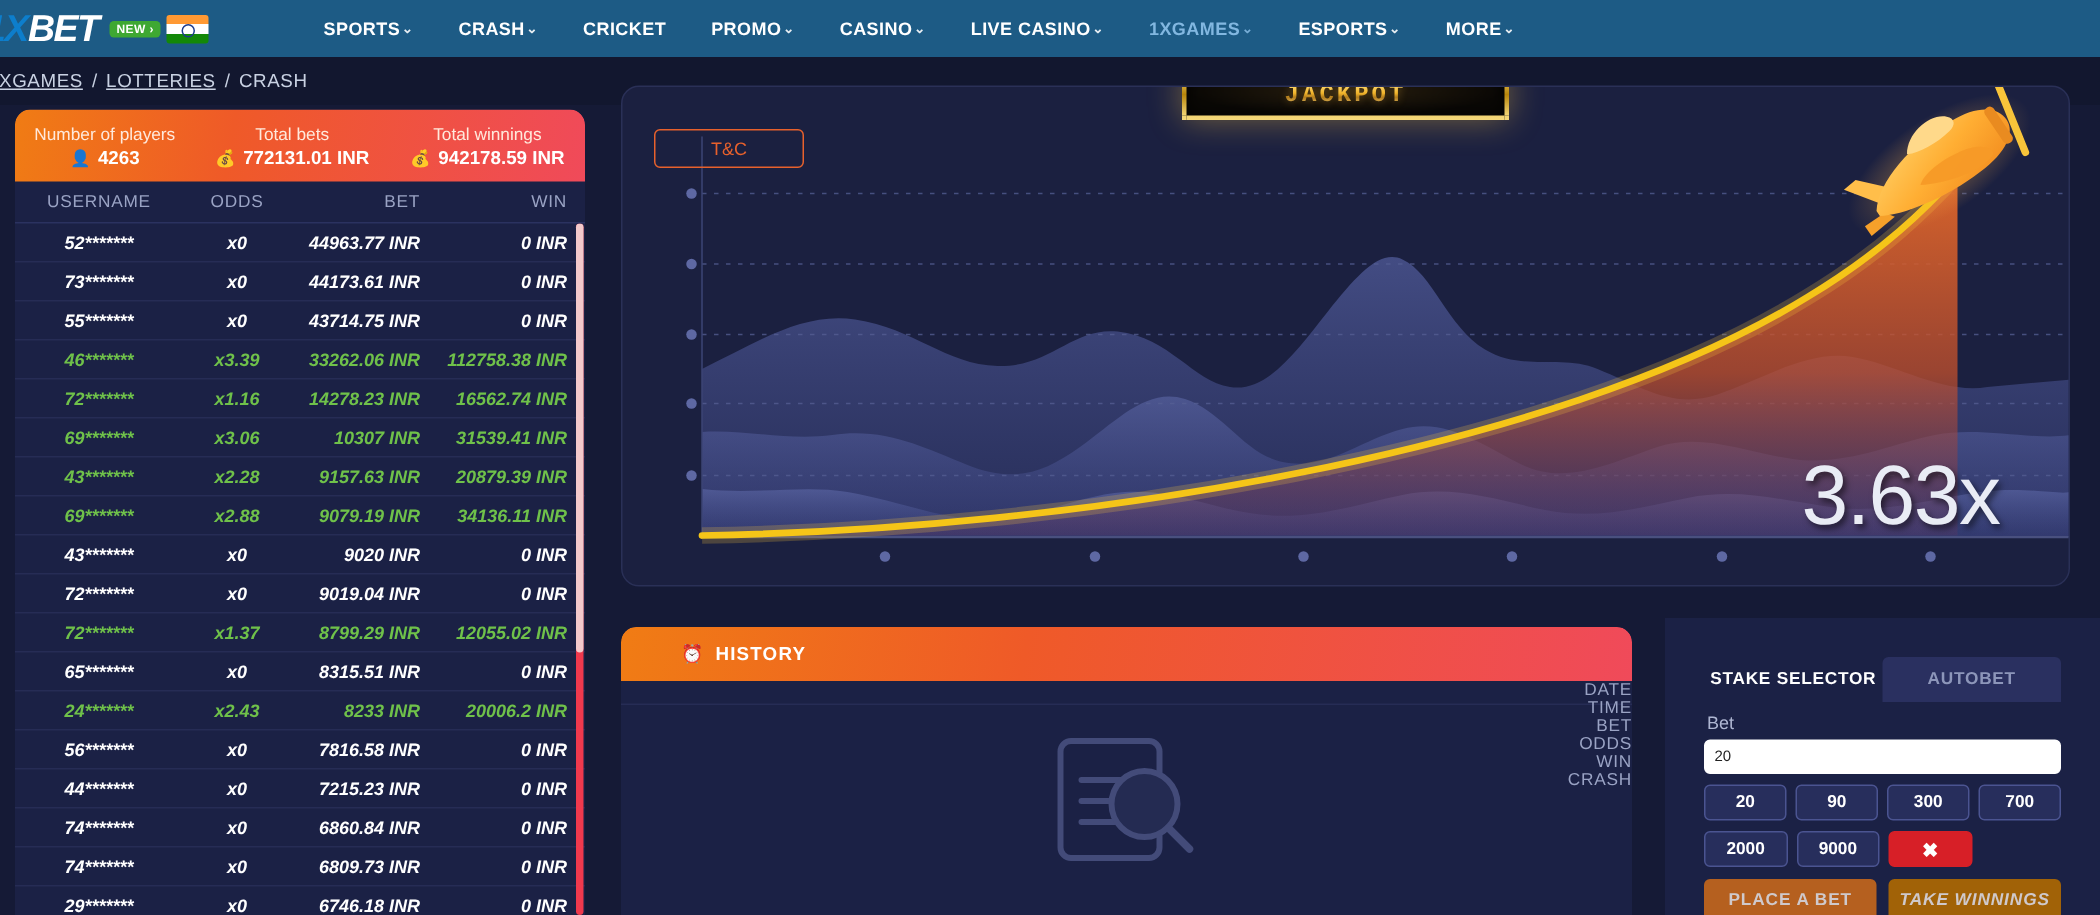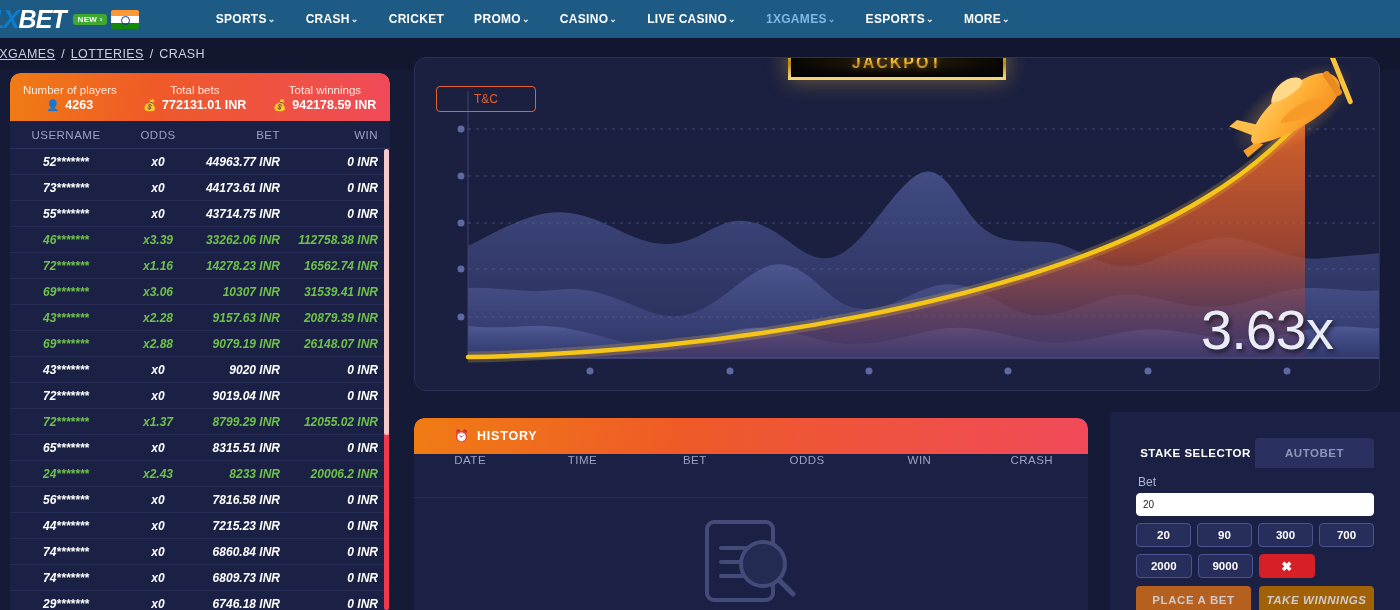--- a/index.html
+++ b/index.html
@@ -112,20 +112,21 @@
     overflow: hidden;
   }
   #jackpot {
     position: absolute; left: 50%; transform: translateX(-50%); top: -12px;
     width: 218px; height: 34px; z-index: 6;
     background: radial-gradient(ellipse at 50% 40%, #2a2010 0%, #0a0805 70%);
     border: 3px solid; border-image: linear-gradient(180deg,#f5d87a,#b8860b,#f5d87a) 1;
     border-radius: 5px;
     display: flex; align-items: center; justify-content: center;
     box-shadow: 0 0 22px rgba(255,200,60,.40), inset 0 0 12px rgba(0,0,0,.8);
+    font-family: Liberation Mono, monospace;
   }
   #jackpot-text {
     font-size: 16px; font-weight: bold; letter-spacing: 2px;
     background: linear-gradient(180deg,#ffeda0 0%, #f0b429 45%, #a9751a 60%, #ffe08a 100%);
     -webkit-background-clip: text; background-clip: text; color: transparent;
     text-shadow: 0 0 6px rgba(255,190,60,.35);
   }
   #tc-btn {
     position: absolute; left: 21px; top: 28px; width: 100px; height: 26px;
     border: 1px solid #e8612c; border-radius: 4px; background: transparent;
@@ -144,22 +145,23 @@
     position: absolute; left: 414px; top: 418px; width: 674px; height: 192px;
     background: #1b2145; border-radius: 10px 10px 0 0; overflow: hidden;
   }
   #history-header {
     height: 36px; background: linear-gradient(100deg, #f07c14 0%, #ef5a28 40%, #f04a5a 100%);
     display: flex; align-items: center; gap: 8px; padding-left: 40px;
     border-radius: 10px 10px 0 0;
   }
   #history-title { color: #fff; font-size: 12.5px; font-weight: bold; letter-spacing: .8px; }
   #hist-head {
-    height: 44px; display: flex; align-items: flex-start;
+    height: 16px; display: flex; align-items: flex-end;
     border-bottom: 1px solid #262c55;
+    flex-direction: column;
   }
   .hth { color: #9aa3c4; font-size: 11.5px; letter-spacing: .5px; text-align: center; flex: 1; }
   #hist-empty {
     height: 128px; display: flex; align-items: center; justify-content: center;
   }
 
   
   #bet-panel {
     position: absolute; left: 1110px; top: 412px; width: 290px; height: 198px;
     background: #1b2145; padding: 26px;
@@ -320,21 +322,21 @@
         <div class="row win">
           <div class="cell c-user">43*******</div>
           <div class="cell c-odds">x2.28</div>
           <div class="cell c-bet">9157.63 INR</div>
           <div class="cell c-win">20879.39 INR</div>
         </div>
         <div class="row win">
           <div class="cell c-user">69*******</div>
           <div class="cell c-odds">x2.88</div>
           <div class="cell c-bet">9079.19 INR</div>
-          <div class="cell c-win">26148.07 INR</div>
+          <div class="cell c-win">34136.11 INR</div>
         </div>
         <div class="row">
           <div class="cell c-user">43*******</div>
           <div class="cell c-odds">x0</div>
           <div class="cell c-bet">9020 INR</div>
           <div class="cell c-win">0 INR</div>
         </div>
         <div class="row">
           <div class="cell c-user">72*******</div>
           <div class="cell c-odds">x0</div>

